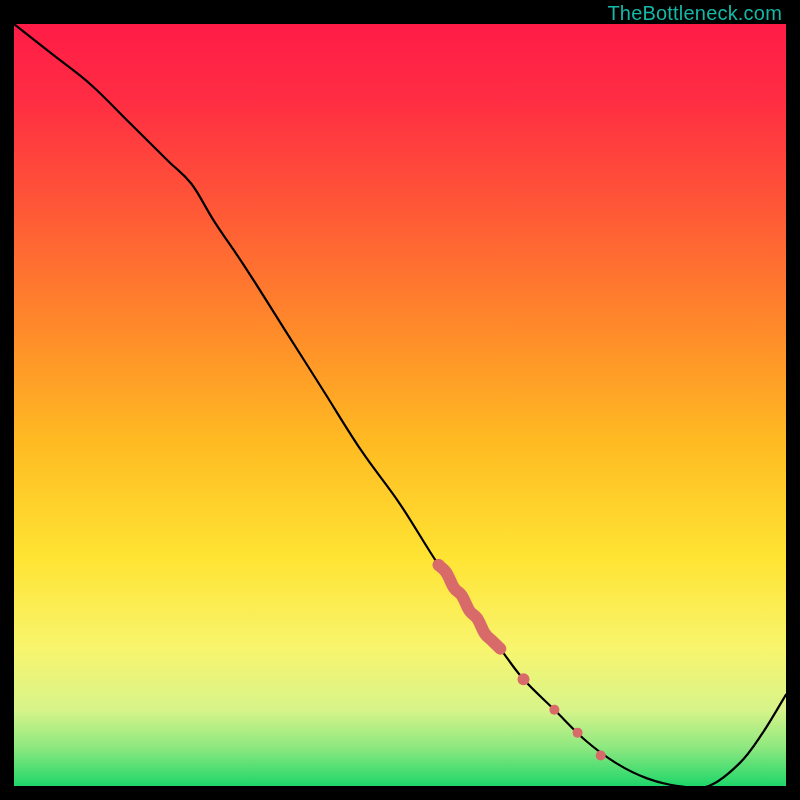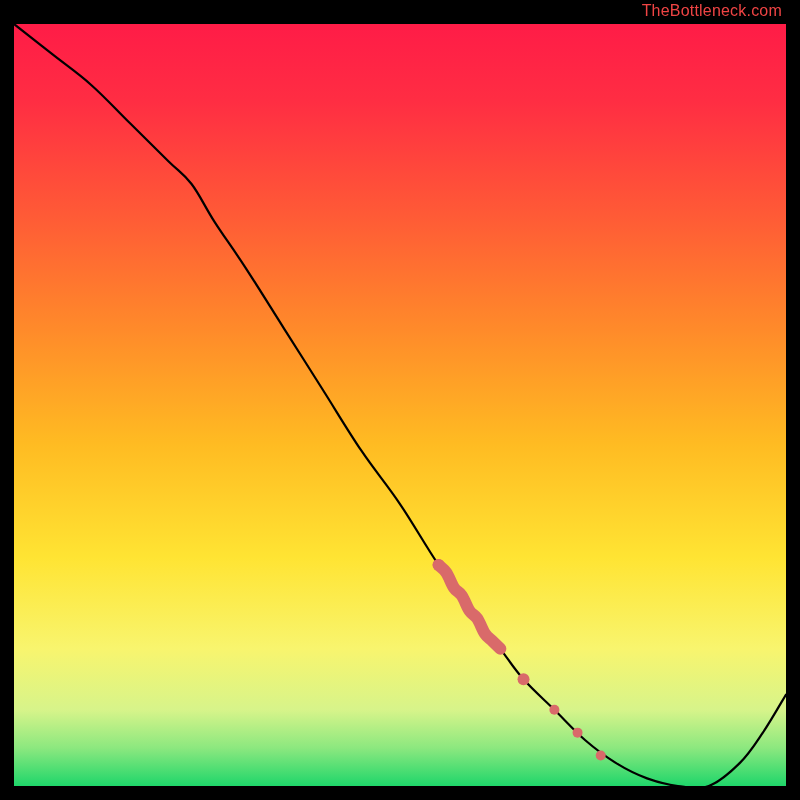--- a/index.html
+++ b/index.html
@@ -22,22 +22,22 @@
     left: 14px;
     top: 24px;
     width: 772px;
     height: 762px;
     overflow: hidden;
   }
   .watermark {
     position: absolute;
     top: 2px;
     right: 18px;
-    color: #ef4444;
-    font-size: 16px;
+    color: #14b8a6;
+    font-size: 20px;
     font-weight: 500;
     letter-spacing: 0.2px;
   }
   svg {
     display: block;
   }
 </style>
 </head>
 <body>
 

